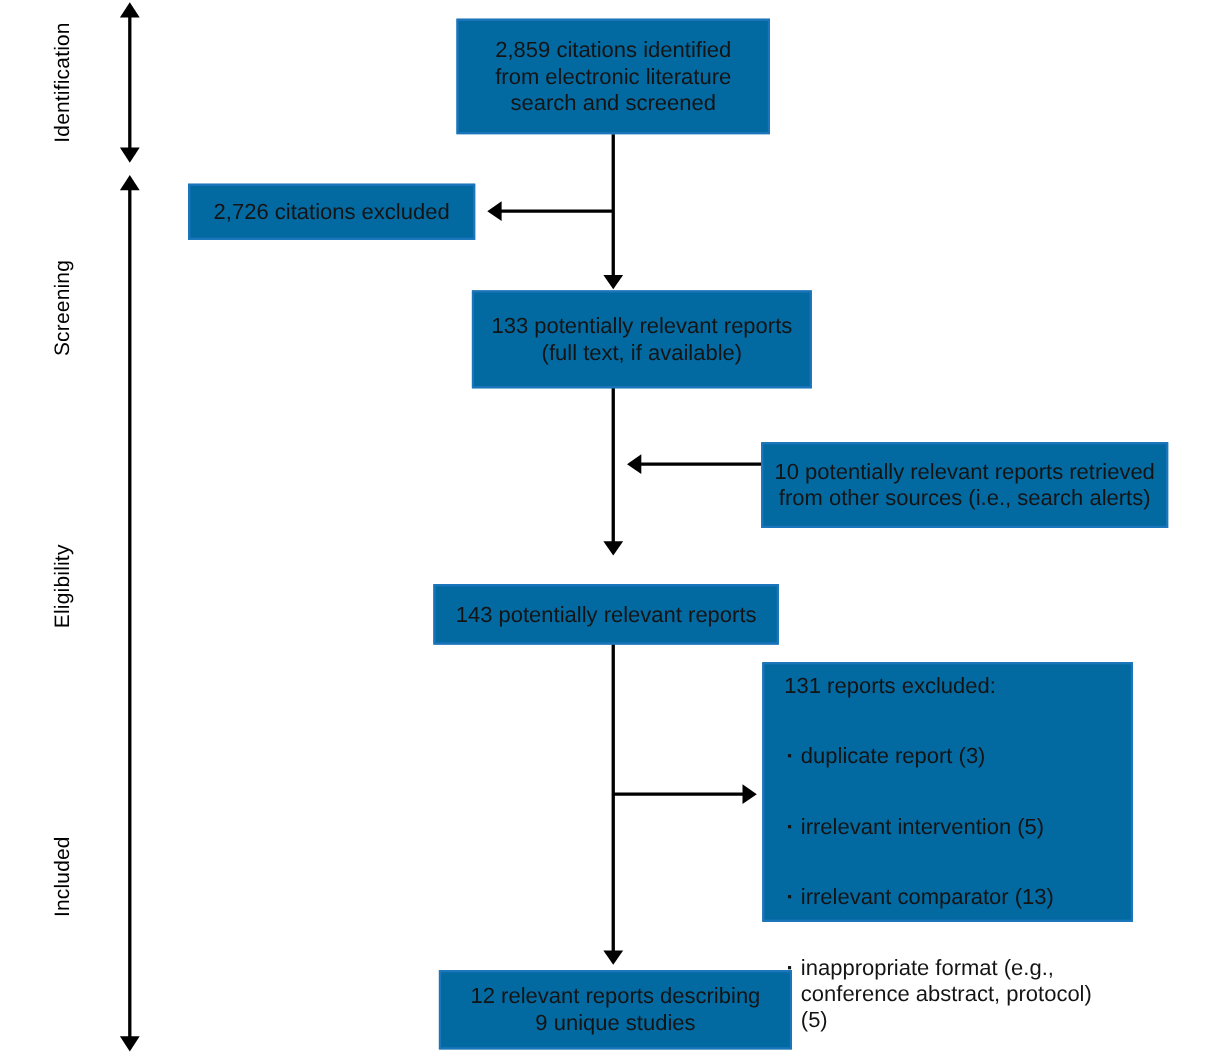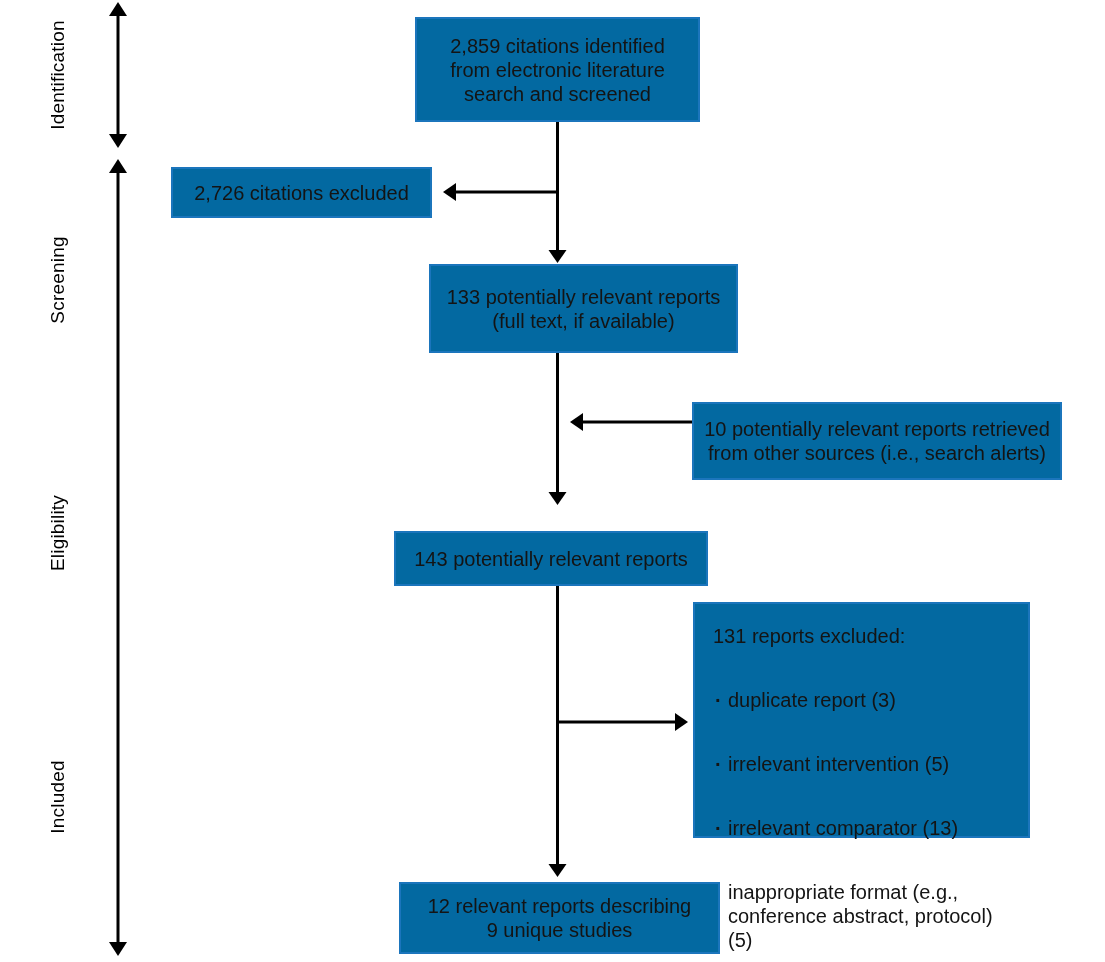--- a/index.html
+++ b/index.html
@@ -51,21 +51,21 @@
   }
   #box-identified        { left: 415px; top: 17px;  width: 285px; height: 105px; }
   #box-citations-excluded{ left: 171px; top: 167px; width: 261px; height: 51px;  }
   #box-potentially-133   { left: 403px; top: 264px; width: 309px; height: 89px; margin-left: 26px;  }
   #box-other-sources     { left: 692px; top: 382px; width: 370px; height: 78px; margin-top: 20px;  }
   #box-potentially-143   { left: 394px; top: 507px; width: 314px; height: 55px; margin-top: 24px;  }
   #box-included          { left: 399px; top: 882px; width: 321px; height: 72px;  }
   #box-reports-excluded {
     left: 693px; top: 602px; width: 337px; height: 236px;
     display: block;
-    padding: 20px 12px 10px 18px;
+    padding: 8px 12px 10px 18px;
     text-align: left;
   }
   .excl-title {
     line-height: 24px;
   }
   .bullet-item {
     position: relative;
     padding-left: 15px;
     line-height: 24px;
     margin-top: 40px;

